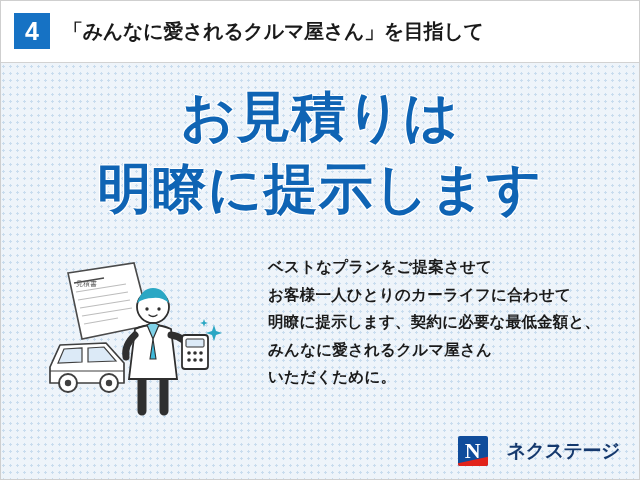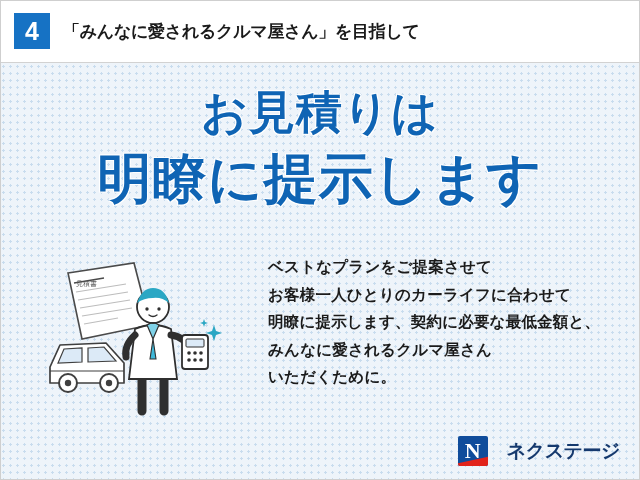--- a/index.html
+++ b/index.html
@@ -34,21 +34,21 @@
     width:36px;height:36px;
     background:#1672c4;
     color:#ffffff;
     font-size:25px;font-weight:bold;
     display:flex;align-items:center;justify-content:center;
     flex:0 0 auto;
     font-family:"Liberation Sans",sans-serif;
   }
   .header-text{
     margin-left:13px;
-    font-size:17px;
+    font-size:20px;
     font-weight:bold;
     color:#1a1a1a;
     letter-spacing:-0.3px;
     white-space:nowrap;
   }
   .header-rule{
     position:absolute;left:0;right:0;top:62px;height:1px;
     background:#d2d2d2;
   }
   
@@ -66,21 +66,21 @@
     color:#0f64b4;
     font-weight:bold;
     line-height:1.18;
     letter-spacing:1px;
     text-shadow:
       1px 1px 0 #ffffff,
       -1px 1px 0 #ffffff,
       1px -1px 0 #ffffff,
       -1px -1px 0 #ffffff;
   }
-  .headline .l1{font-size:46px;display:block;}
+  .headline .l1{font-size:54px;display:block;}
   .headline .l2{font-size:54px;display:block;margin-top:8px;}
 
   
   .paragraph{
     position:absolute;
     top:190px;left:268px;
     font-size:15.5px;
     line-height:1.78;
     color:#1b1b1b;
     font-weight:bold;

